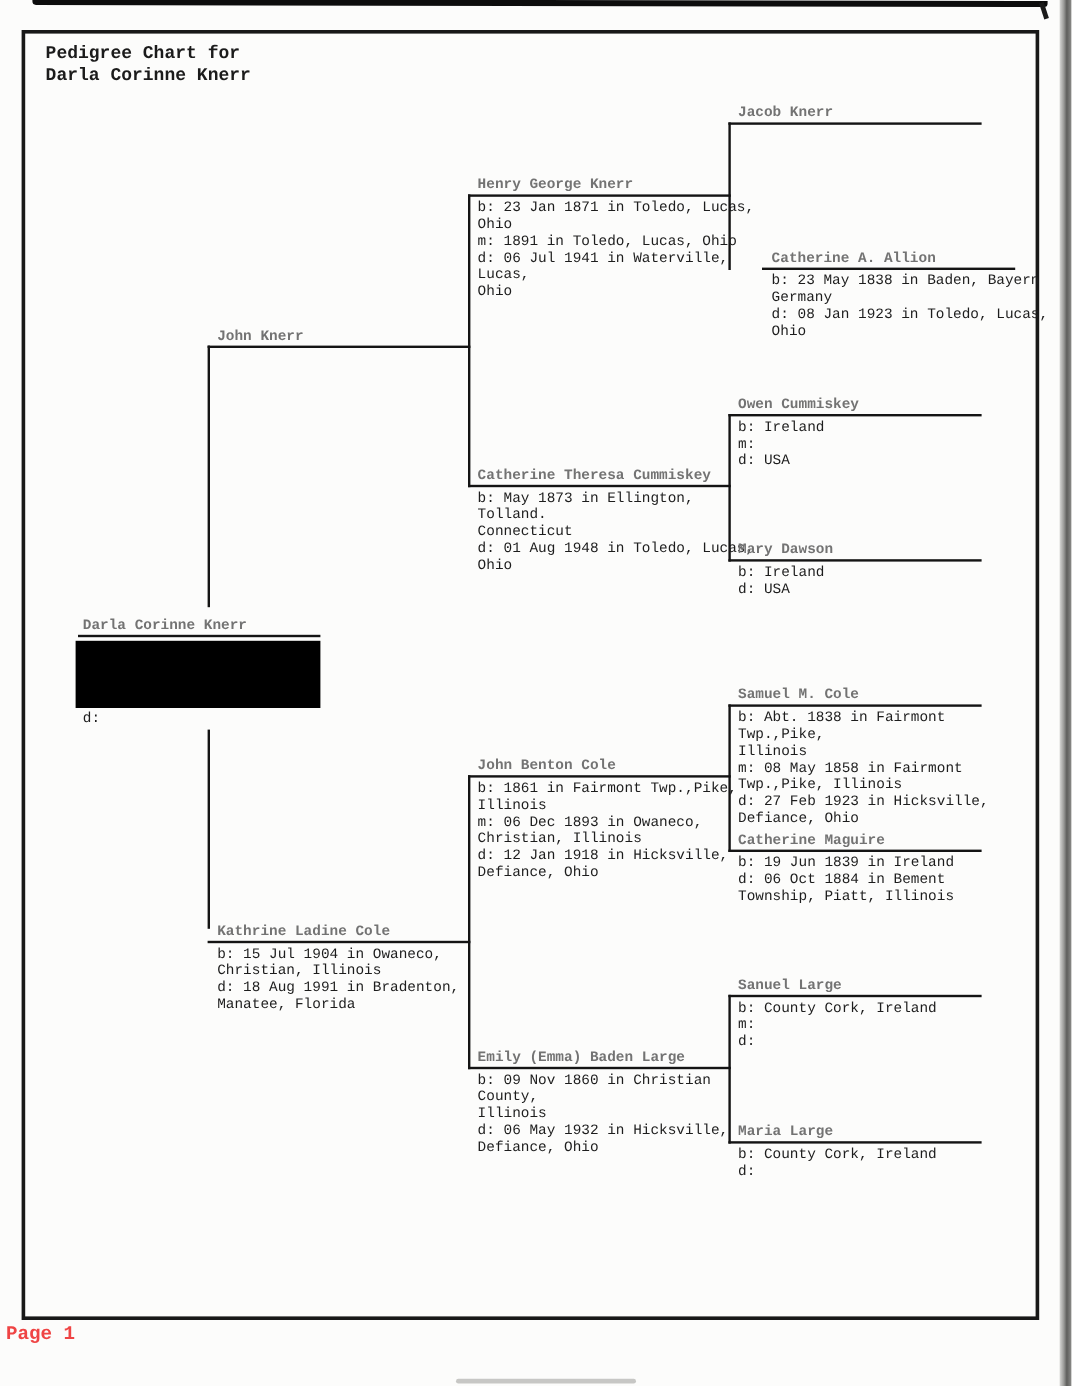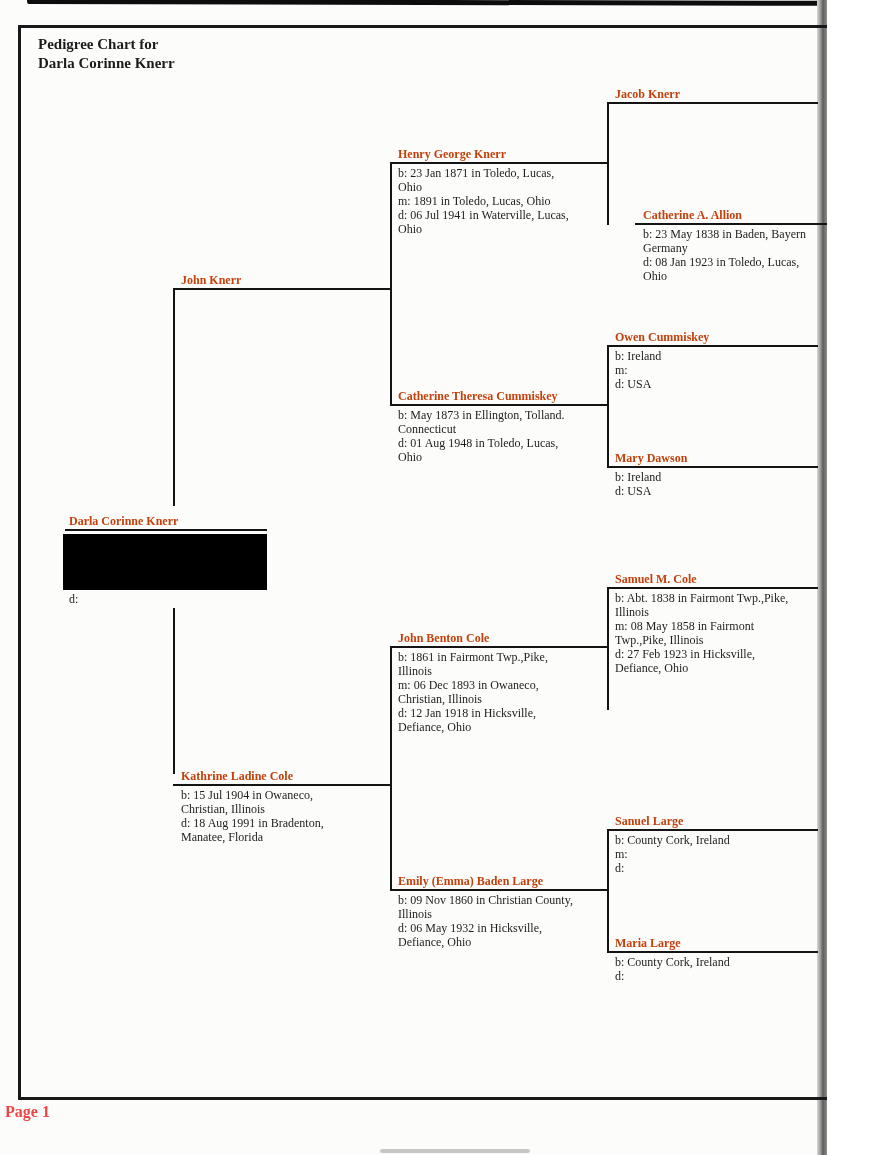--- a/index.html
+++ b/index.html
@@ -1,37 +1,37 @@
 <!DOCTYPE html>
 <html><head>
 <meta charset="utf-8">
 <style>
   html,body { margin:0; padding:0; }
   body { background:#ffffff; }
   .page {
-    position:relative; width:827px; height:1155px;
+    position:relative; width:893px; height:1155px;
     background:#fcfcfb; overflow:hidden;
-    font-family:Liberation Serif, serif; color:#161616;
+    font-family:Liberation Mono, monospace; color:#161616;
   }
   .border-rect {
     position:absolute; left:18px; top:25px; width:848px; height:1075px;
     border:3px solid #181818; box-sizing:border-box; background:transparent;
   }
   .doc-title {
     position:absolute; left:38px; top:35px;
     font-size:15px; font-weight:bold; line-height:19px; color:#1b1b1b;
   }
   .page-number {
     position:absolute; left:5px; top:1103px;
     font-size:16px; font-weight:bold; color:#ef4444;
   }
   .person { position:absolute; }
   .pname {
     padding-left:8px; height:16px; line-height:16px;
-    font-size:12px; font-weight:bold; white-space:nowrap; color:#c2410c;
+    font-size:12px; font-weight:bold; white-space:nowrap; color:#737373;
   }
   .underline { height:2px; background:#141414; }
   .pdetails {
     padding:2px 0 0 8px; width:232px;
     font-size:12px; line-height:14px; white-space:pre-line; color:#1d1d1d;
   }
   .root .pname { padding-left:4px; }
   .root .pdetails { padding-left:4px; }
   .redaction {
     margin-top:3px; margin-left:-2px;
@@ -174,20 +174,27 @@
     <div class="pname">Samuel M. Cole</div>
     <div class="underline"></div>
     <div class="pdetails">b: Abt. 1838 in Fairmont Twp.,Pike,
 Illinois
 m: 08 May 1858 in Fairmont
 Twp.,Pike, Illinois
 d: 27 Feb 1923 in Hicksville,
 Defiance, Ohio</div>
   </div>
 
+  <div class="person" style="left:607px;top:692px;width:211px">
+    <div class="pname">Catherine Maguire</div>
+    <div class="underline"></div>
+    <div class="pdetails">b: 19 Jun 1839 in Ireland
+d: 06 Oct 1884 in Bement
+Township, Piatt, Illinois</div>
+  </div>
 
   <div class="person" style="left:607px;top:813px;width:211px">
     <div class="pname">Sanuel Large</div>
     <div class="underline"></div>
     <div class="pdetails">b: County Cork, Ireland
 m:
 d:</div>
   </div>
 
   <div class="person" style="left:607px;top:935px;width:211px">

